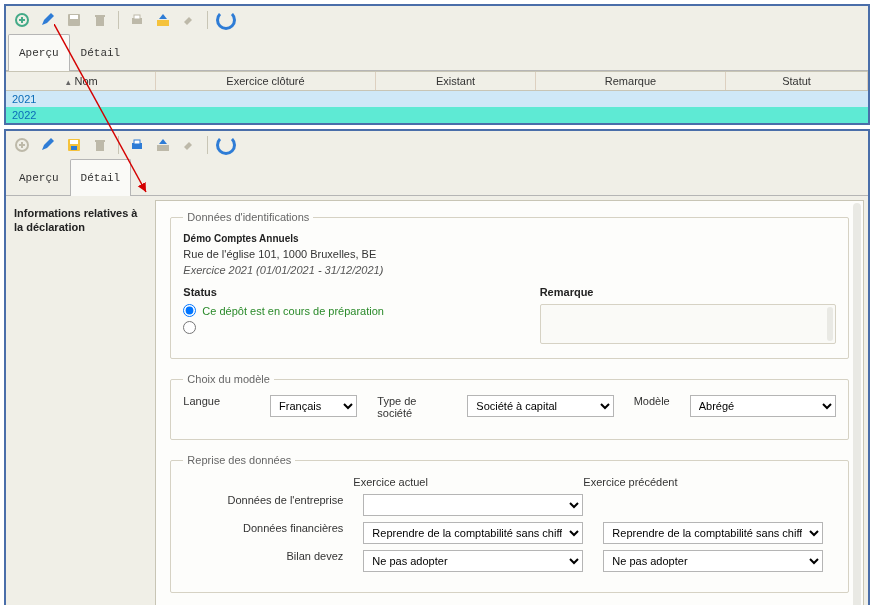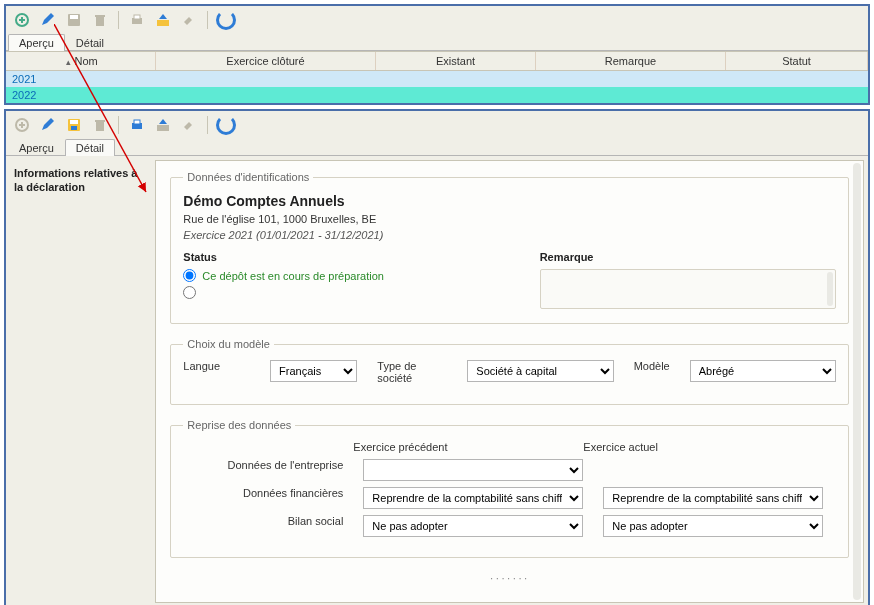--- a/index.html
+++ b/index.html
@@ -8,21 +8,21 @@
   .window { border: 2px solid #4a6ea9; background: #f0efe7; margin-bottom: 4px; }
 
   
   .toolbar { display: flex; align-items: center; gap: 6px; padding: 4px 6px; }
   .tb-btn { width: 20px; height: 20px; display: flex; align-items: center; justify-content: center; cursor: pointer; }
   .tb-sep { width: 1px; height: 18px; background: #c8c5b5; margin: 0 2px; }
   .spinner { width: 20px; height: 20px; border: 3px solid #2e7cd6; border-top-color: transparent; border-radius: 50%; }
 
   
   .tabs { display: flex; padding: 0 2px; }
-  .tab { padding: 2px 10px; color: #333; cursor: pointer; border: 1px solid transparent; border-bottom: none; }
+  .tab { padding: 12px 10px; color: #333; cursor: pointer; border: 1px solid transparent; border-bottom: none; font-family: Liberation Mono, monospace; }
   .tab.active { background: #fafaf7; border-color: #b5b5b5; border-radius: 2px 2px 0 0; }
   .tab-line { height: 1px; background: #b5b5b5; margin-top: -1px; }
 
   
   .grid { background: #5eead4; }
   .grid-head { display: flex; background: #f0efe7; border-top: 1px solid #c8c5b5; border-bottom: 1px solid #c8c5b5; }
   .gh-cell { padding: 3px 6px; color: #333; border-right: 1px solid #ddd0c0; text-align: center; }
   .gh-nom { flex: 0 0 150px; text-align: left; padding-left: 60px; }
   .gh-ex  { flex: 0 0 220px; }
   .gh-exi { flex: 0 0 160px; }
@@ -35,21 +35,21 @@
   
   .detail-body { display: flex; background: #f0efe7; padding: 4px 4px 4px 0; gap: 4px; }
   .side-tree { width: 190px; padding: 6px 8px; }
   .side-item { font-weight: bold; color: #222; line-height: 1.3; }
 
   .detail-main { flex: 1; background: #fdfdfb; border: 1px solid #c8c5b5; padding: 10px 14px 18px; position: relative; }
   .right-scroll { position: absolute; right: 2px; top: 2px; bottom: 2px; width: 8px; background: #e9e9e4; border-radius: 4px; }
 
   legend, .section-title { color: #666; padding: 0 4px; }
   fieldset { border: 1px solid #d6d2c4; border-radius: 2px; padding: 10px 12px 14px; margin-bottom: 14px; }
-  .company-name { font-weight: bold; font-size: 14px; color: #222; margin-bottom: 4px; }
+  .company-name { font-weight: bold; font-size: 10px; color: #222; margin-bottom: 4px; }
   .addr { color: #333; margin-bottom: 4px; }
   .period { font-style: italic; color: #555; margin-bottom: 10px; }
 
   .status-row { display: flex; gap: 60px; }
   .status-col { flex: 1; }
   .lbl-strong { font-weight: bold; color: #222; margin-bottom: 6px; display: block; }
   .radio-line { display: flex; align-items: center; gap: 6px; margin-bottom: 4px; }
   .radio-line.green label { color: #2a8a2a; }
   .radio-line.red   label { color: #b02a2a; }
   .remark-box { width: 100%; height: 40px; border: 1px solid #d6d2c4; background: #fafaf7; border-radius: 2px; position: relative; }
@@ -253,35 +253,35 @@
           <span class="flabel">Modèle</span>
           <select class="sel-md"><option>Abrégé</option></select>
         </div>
       </fieldset>
 
       <fieldset>
         <legend>Reprise des données</legend>
 
         <div class="head2">
           <span class="spacer"></span>
+          <span class="col">Exercice actuel</span>
           <span class="col">Exercice précédent</span>
-          <span class="col">Exercice actuel</span>
         </div>
 
         <div class="form-row">
           <span class="flabel" style="width:160px;text-align:right;">Données de l'entreprise</span>
           <select class="sel-lg"><option></option></select>
         </div>
         <div class="form-row">
           <span class="flabel" style="width:160px;text-align:right;">Données financières</span>
           <select class="sel-lg"><option>Reprendre de la comptabilité sans chiffre d'affai...</option></select>
           <select class="sel-lg"><option>Reprendre de la comptabilité sans chiffre d'affai...</option></select>
         </div>
         <div class="form-row">
-          <span class="flabel" style="width:160px;text-align:right;">Bilan social</span>
+          <span class="flabel" style="width:160px;text-align:right;">Bilan devez</span>
           <select class="sel-lg"><option>Ne pas adopter</option></select>
           <select class="sel-lg"><option>Ne pas adopter</option></select>
         </div>
       </fieldset>
 
       <div class="dots">·······</div>
     </div>
   </div>
 </div>
 

